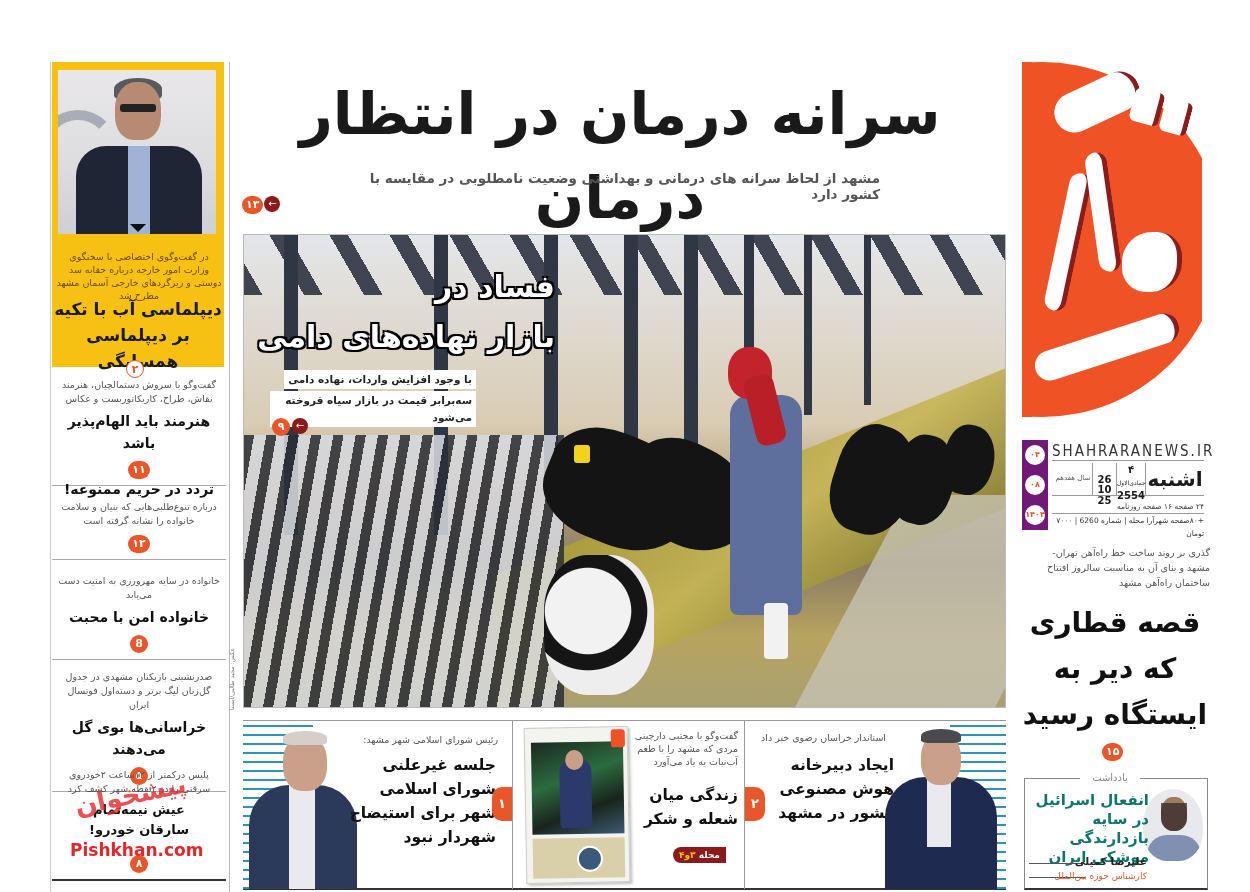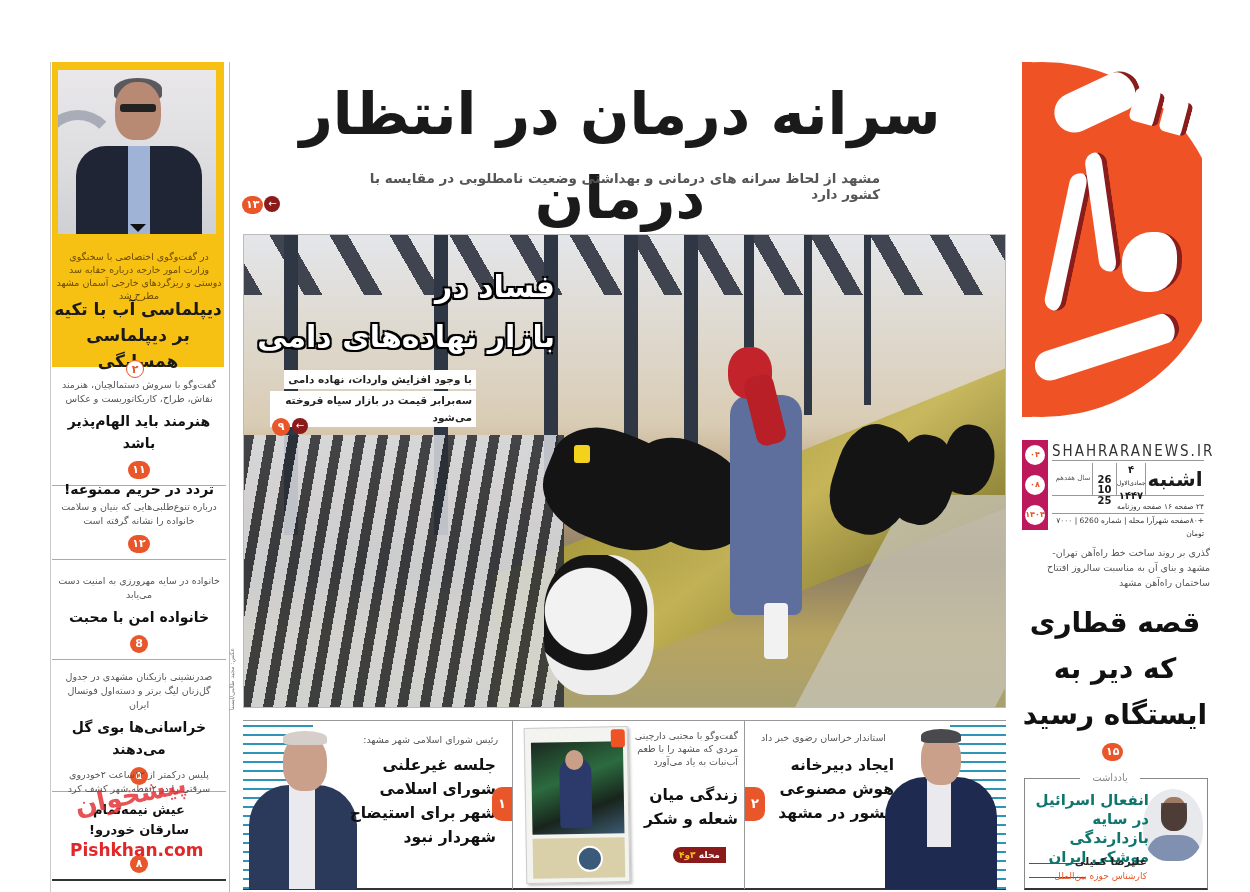--- a/index.html
+++ b/index.html
@@ -38,21 +38,21 @@
   #logo .stroke { position:absolute; background:#fff; border-right:5px solid #8a1c1c; border-radius:40px; }
   #logo .s1 { left:30px; top:20px; width:90px; height:40px; transform:rotate(-25deg); }
   #logo .s2 { left:35px; top:110px; width:22px; height:140px; transform:rotate(12deg); }
   #logo .s3 { left:70px; top:90px; width:22px; height:120px; transform:rotate(-8deg); }
   #logo .s4 { left:100px; top:170px; width:60px; height:60px; border-radius:50% 40% 50% 40%; }
   #logo .s5 { left:110px; top:28px; width:30px; height:34px; border-radius:6px; transform:rotate(15deg); }
   #logo .s6 { left:140px; top:38px; width:28px; height:34px; border-radius:6px; transform:rotate(15deg); }
   #logo .s7 { left:10px; top:270px; width:150px; height:30px; transform:rotate(-18deg); }
 
   #meta-box { left: 1022px; top: 440px; width: 182px; height: 90px; }
-  #meta-side { position:absolute; left:0; top:0; width:26px; height:90px; background:#be185d; display:flex; flex-direction:column; justify-content:space-around; align-items:center; }
+  #meta-side { position:absolute; left:0; top:0; width:26px; height:90px; background:#701a75; display:flex; flex-direction:column; justify-content:space-around; align-items:center; }
   #meta-side .pill { width:20px; height:20px; border-radius:10px; background:#fff; color:#ef5224; font-size:8px; font-weight:bold; line-height:20px; text-align:center; }
   #site-url { position:absolute; left:30px; top:2px; width:152px; font-size:15px; letter-spacing:2px; color:#333; font-family:"DejaVu Sans Condensed","DejaVu Sans",sans-serif; border-bottom:1px solid #999; line-height:18px; }
   #date-row { position:absolute; left:30px; top:22px; width:152px; height:34px; border-bottom:1px solid #999; display:flex; flex-direction:row-reverse; align-items:center; }
   #weekday { font-size:20px; font-weight:bold; width:58px; text-align:center; direction:rtl; }
   #hijri { width:30px; text-align:center; border-left:1px solid #999; border-right:1px solid #999; height:32px; font-size:10px; line-height:13px; font-weight:bold; }
   #hijri small { display:block; font-size:6px; font-weight:normal; }
   #greg { width:24px; text-align:center; font-size:10px; font-weight:bold; line-height:10.5px; border-left:1px solid #999; height:32px; padding-top:12px;}
   #year-label { width:38px; text-align:center; font-size:7px; color:#555; direction:rtl; line-height:9px; }
   #pages-line { position:absolute; left:30px; top:60px; width:152px; font-size:7.5px; color:#333; direction:rtl; text-align:right; border-bottom:1px solid #999; line-height:13px; }
   #price-line { position:absolute; left:30px; top:74px; width:152px; font-size:7.5px; color:#333; direction:rtl; text-align:right; line-height:13px; }
@@ -243,21 +243,21 @@
     <div class="pill">۰۴</div>
     <div class="pill">۰۸</div>
     <div class="pill">۱۴۰۴</div>
   </div>
   <div id="site-url">SHAHRARANEWS.IR</div>
   <div id="date-row">
     <div id="weekday">اشنبه</div>
     <div id="hijri">
       <span>۴</span>
       <small>جمادی‌الاول</small>
-      <span>۱۴۴۷</span>
+      <span>2554</span>
     </div>
     <div id="greg">
       <div>26</div>
       <div>10</div>
       <div>25</div>
     </div>
     <div id="year-label">سال هفدهم</div>
   </div>
   <div id="pages-line">۲۴ صفحه  ۱۶ صفحه روزنامه</div>
   <div id="price-line">+۸۰صفحه شهرآرا محله | شماره 6260 | ۷۰۰۰ تومان</div>

